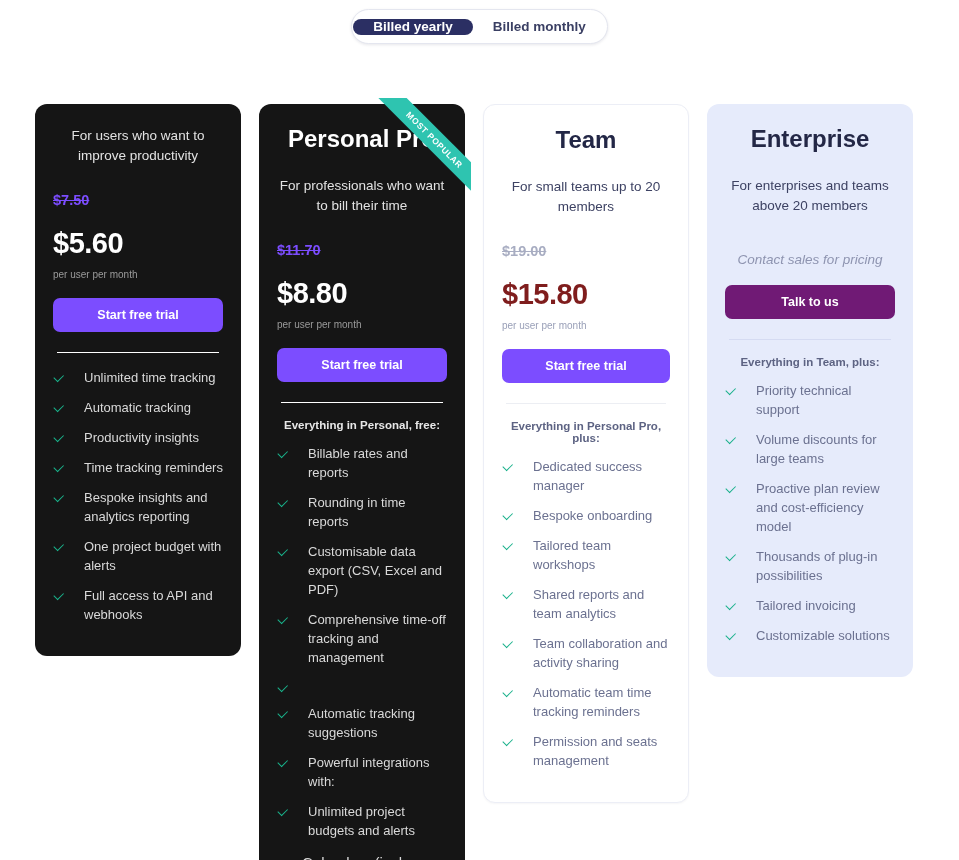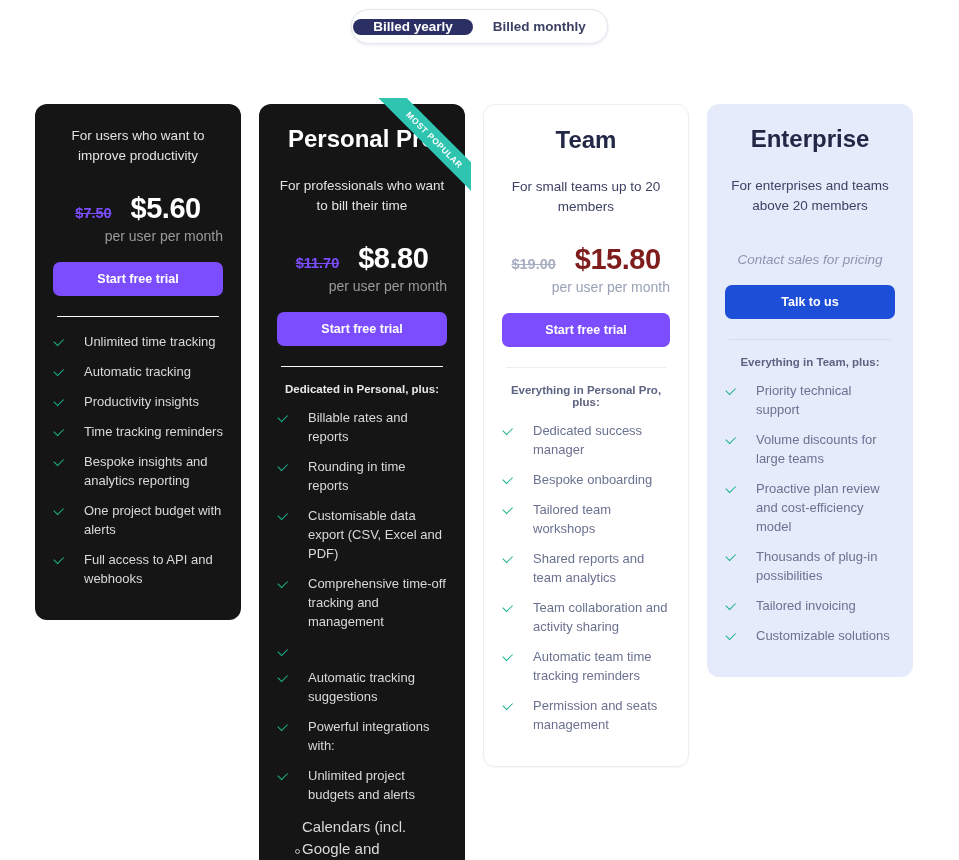--- a/index.html
+++ b/index.html
@@ -129,40 +129,41 @@
   }
   .card.dark .plan-desc { color: #e2e2e2; }
   .card.light .plan-desc,
   .card.blue .plan-desc { color: #3d4263; }
 
   .price-row {
     display: flex;
     align-items: baseline;
     justify-content: center;
     gap: 19px;
-    margin-bottom: 3px;
+    margin-bottom: 9px;
+    flex-direction: column;
   }
   .price-old {
     font-size: 14.5px;
     font-weight: bold;
     text-decoration: line-through;
   }
   .card.dark .price-old { color: #7c4dff; }
   .card.light .price-old { color: #a8adc2; }
   .price-new {
     font-size: 29px;
     font-weight: bold;
     letter-spacing: -.5px;
   }
   .card.dark .price-new { color: #ffffff; }
   .card.light .price-new { color: #7f1d1d; }
 
   .price-unit {
-    text-align: right;
-    font-size: 14px;
+    text-align: left;
+    font-size: 10px;
     margin-bottom: 18px;
   }
   .card.dark .price-unit { color: #9a9a9a; }
   .card.light .price-unit { color: #9aa0b8; }
 
   .contact-note {
     text-align: center;
     font-size: 13.5px;
     font-style: italic;
     color: #8e94b0;
@@ -176,21 +177,21 @@
     border: none;
     border-radius: 7px;
     padding: 10px 0;
     font-size: 12.5px;
     font-weight: bold;
     color: #ffffff;
     cursor: pointer;
     font-family: inherit;
   }
   .cta.purple { background: #7c4dff; }
-  .cta.blue   { background: #1d4ed8; }
+  .cta.blue   { background: #701a75; }
 
   .divider {
     height: 1px;
     margin: 20px 4px 16px 4px;
   }
   .card.dark .divider  { background: #ffffff; }
   .card.light .divider { background: #eceef3; }
   .card.blue .divider  { background: #d5dbf2; }
 
   .incl-header {
@@ -312,21 +313,21 @@
       </div>
       <div class="plan-name">Personal Pro</div>
       <div class="plan-desc">For professionals who want to bill their time</div>
       <div class="price-row">
         <span class="price-old">$11.70</span>
         <span class="price-new">$8.80</span>
       </div>
       <div class="price-unit">per user per month</div>
       <button class="cta purple">Start free trial</button>
       <div class="divider"></div>
-      <div class="incl-header">Dedicated in Personal, plus:</div>
+      <div class="incl-header">Everything in Personal, free:</div>
       <ul class="features">
         <li>
           <span class="check"></span>
           <span class="feat-text">Billable rates and reports</span>
         </li>
         <li>
           <span class="check"></span>
           <span class="feat-text">Rounding in time reports</span>
         </li>
         <li>

